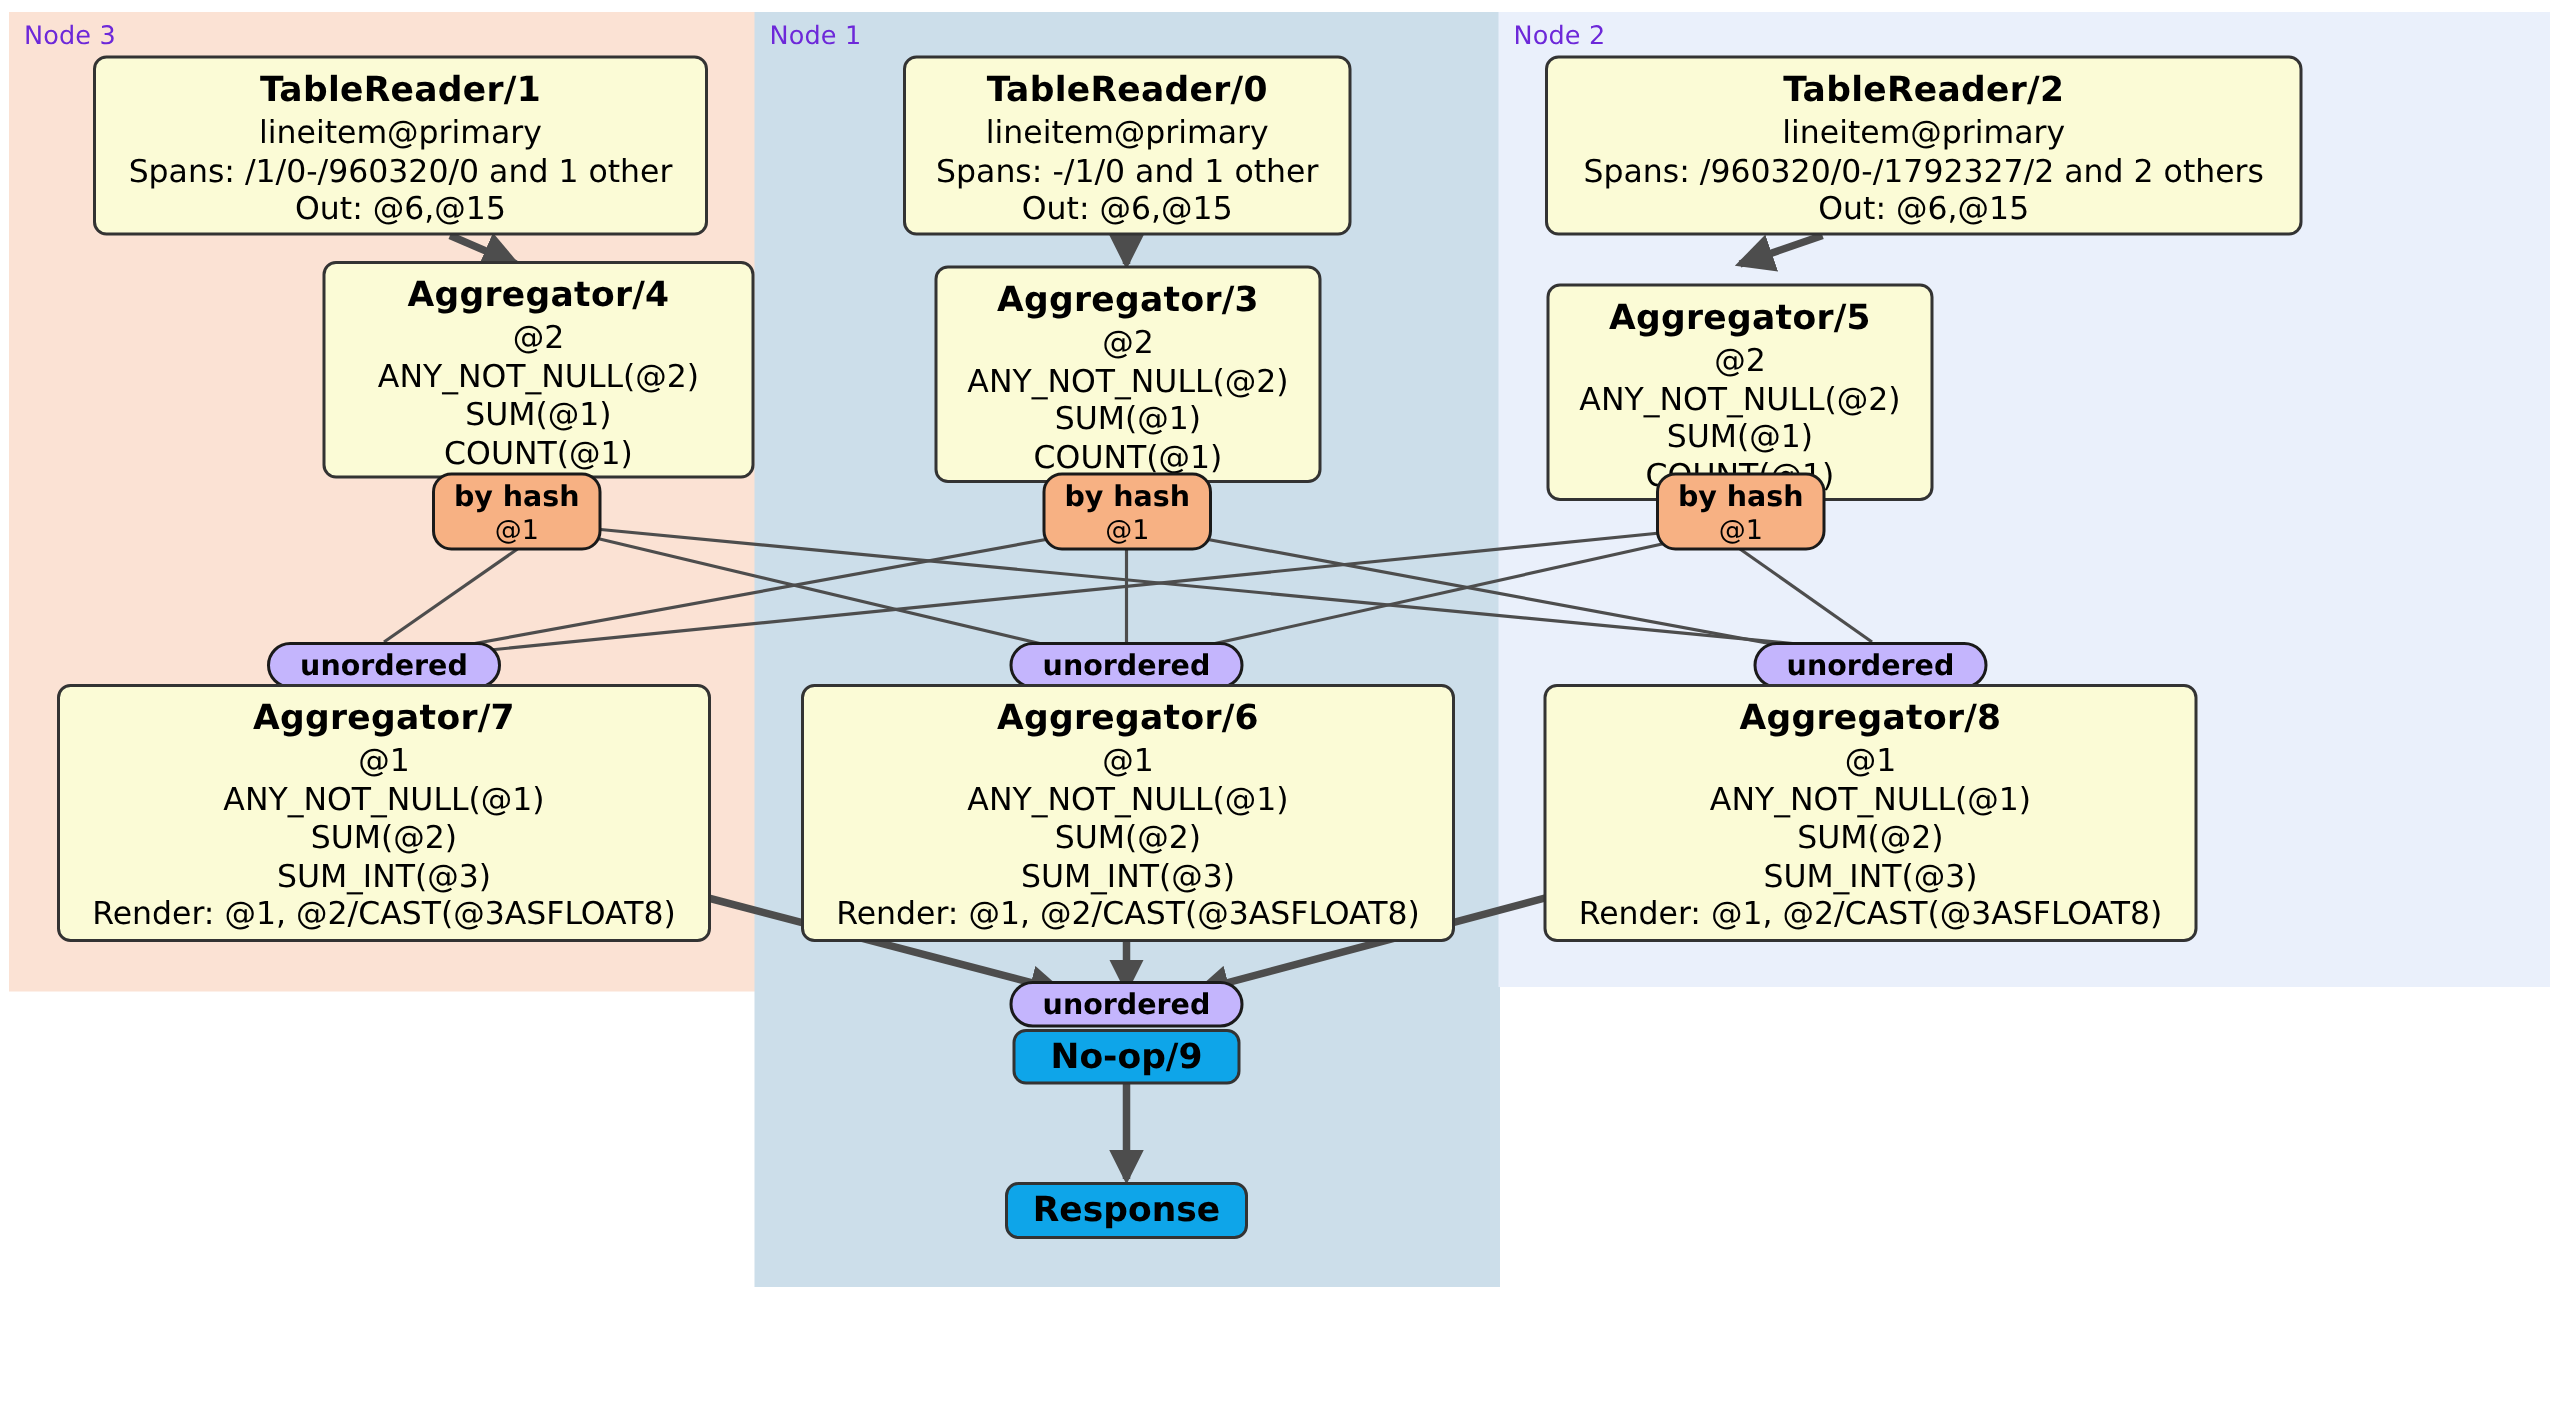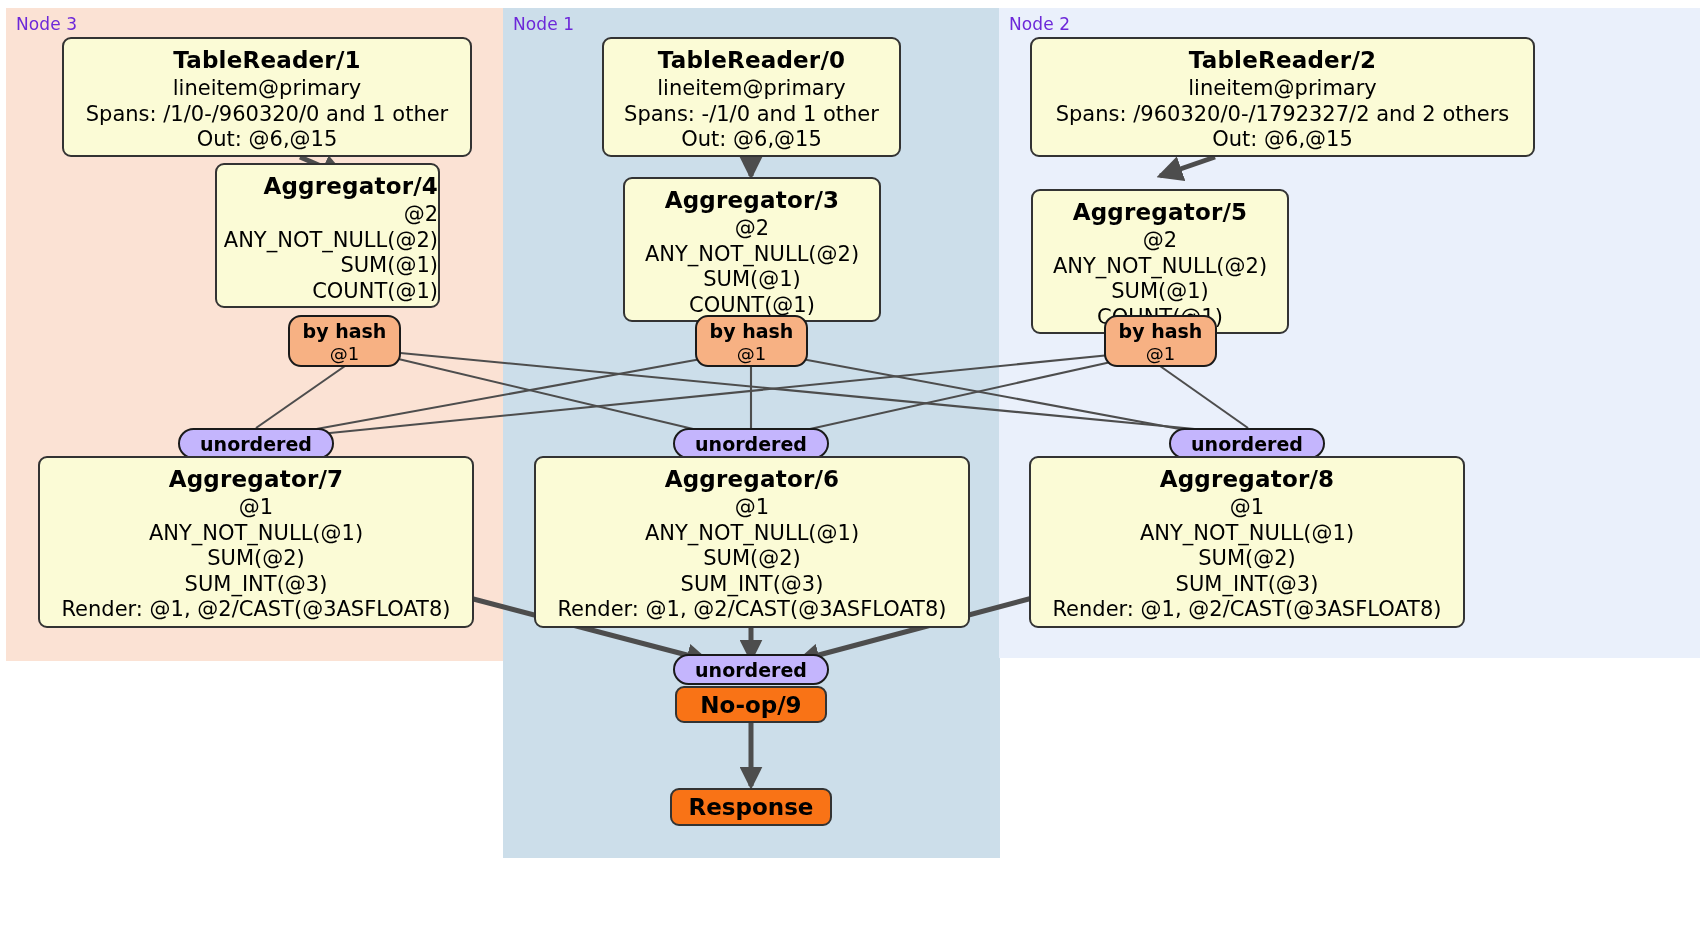--- a/index.html
+++ b/index.html
@@ -21,21 +21,21 @@
   #edges{position:absolute;left:0;top:0;width:1708px;height:940px;}
 
   
   .box{position:absolute;box-sizing:border-box;background:#fbfbd6;
        border:2px solid #333333;border-radius:9px;
        text-align:center;color:#000;line-height:25.5px;
        padding-top:6px;padding-bottom:6px;}
   .box .ttl{font-weight:bold;font-size:23px;line-height:31px;letter-spacing:.2px;}
   .box .ln{font-size:21px;line-height:25.5px;white-space:nowrap;}
 
-  .small-box{position:absolute;box-sizing:border-box;background:#f97316;
+  .small-box{position:absolute;box-sizing:border-box;background:#0ea5e9;
        border:2px solid #333333;border-radius:9px;display:flex;
        align-items:center;justify-content:center;
        font-weight:bold;font-size:23px;color:#000;}
 
   
   .badge{position:absolute;box-sizing:border-box;text-align:center;
          border:2px solid #1a1a1a;}
   .badge-hash{background:#f7b183;border-radius:13px;padding-top:2px;}
   .badge-hash .b1{font-weight:bold;font-size:19px;line-height:24px;}
   .badge-hash .b2{font-size:18px;line-height:22px;}
@@ -114,21 +114,21 @@
     <div class="ln">Out: @6,@15</div>
   </div>
 
   <div class="box" style="left:1030px;top:37px;width:505px;height:120px;">
     <div class="ttl">TableReader/2</div>
     <div class="ln">lineitem@primary</div>
     <div class="ln">Spans: /960320/0-/1792327/2 and 2 others</div>
     <div class="ln">Out: @6,@15</div>
   </div>
 
-  <div class="box" style="left:215px;top:163px;width:225px;height:145px;text-align:right;">
+  <div class="box" style="left:215px;top:174px;width:288px;height:145px;">
     <div class="ttl">Aggregator/4</div>
     <div class="ln">@2</div>
     <div class="ln">ANY_NOT_NULL(@2)</div>
     <div class="ln">SUM(@1)</div>
     <div class="ln">COUNT(@1)</div>
   </div>
 
   <div class="box" style="left:623px;top:177px;width:258px;height:145px;">
     <div class="ttl">Aggregator/3</div>
     <div class="ln">@2</div>

